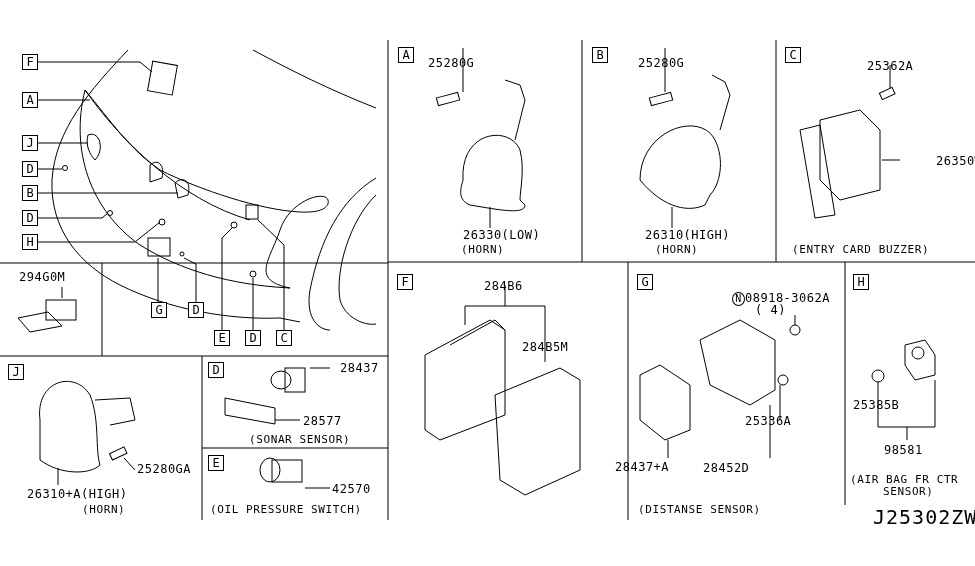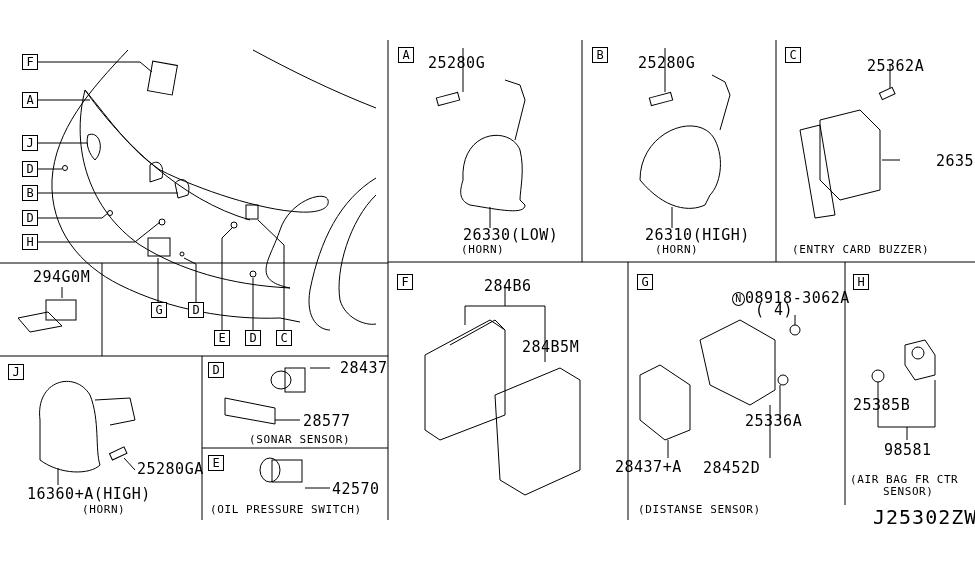--- a/index.html
+++ b/index.html
@@ -1,19 +1,19 @@
 <!DOCTYPE html>
 <html><head>
 <meta charset="utf-8">
 <style>
   html,body{margin:0;padding:0;background:#fff;}
   body{width:975px;height:566px;position:relative;overflow:hidden;font-family:"DejaVu Sans Mono","Liberation Mono",monospace;color:#000;}
   #stage{position:absolute;left:0;top:0;width:975px;height:566px;}
   svg{position:absolute;left:0;top:0;}
-  .lbl{position:absolute;font-size:15px;line-height:12px;white-space:nowrap;letter-spacing:0.5px;}
+  .lbl{position:absolute;font-size:12px;line-height:12px;white-space:nowrap;letter-spacing:0.5px;}
   .box{position:absolute;width:14px;height:14px;border:1px solid #000;font-size:12px;line-height:14px;text-align:center;background:#fff;}
   .cap{position:absolute;font-size:11px;line-height:12px;white-space:nowrap;letter-spacing:0.6px;text-align:left;}
   .draw{fill:none;stroke:#000;stroke-width:1;}
 </style>
 </head>
 <body>
 
 <div id="stage">
 
 <svg width="975" height="566">
@@ -163,21 +163,21 @@
 <div class="box" style="left:22px;top:161px">D</div>
 <div class="box" style="left:22px;top:185px">B</div>
 <div class="box" style="left:22px;top:210px">D</div>
 <div class="box" style="left:22px;top:234px">H</div>
 <div class="box" style="left:151px;top:302px">G</div>
 <div class="box" style="left:188px;top:302px">D</div>
 <div class="box" style="left:214px;top:330px">E</div>
 <div class="box" style="left:245px;top:330px">D</div>
 <div class="box" style="left:276px;top:330px">C</div>
 
-<div class="lbl" style="left:33px;top:271px">294G0M</div>
+<div class="lbl" style="left:19px;top:271px">294G0M</div>
 
 <div class="box" style="left:398px;top:47px">A</div>
 <div class="lbl" style="left:428px;top:57px">25280G</div>
 <div class="lbl" style="left:463px;top:229px">26330(LOW)</div>
 <div class="cap" style="left:461px;top:244px">(HORN)</div>
 
 <div class="box" style="left:592px;top:47px">B</div>
 <div class="lbl" style="left:638px;top:57px">25280G</div>
 <div class="lbl" style="left:645px;top:229px">26310(HIGH)</div>
 <div class="cap" style="left:655px;top:244px">(HORN)</div>
@@ -201,21 +201,21 @@
 <div class="cap" style="left:638px;top:504px">(DISTANSE SENSOR)</div>
 
 <div class="box" style="left:853px;top:274px">H</div>
 <div class="lbl" style="left:853px;top:399px">25385B</div>
 <div class="lbl" style="left:884px;top:444px">98581</div>
 <div class="cap" style="left:850px;top:474px">(AIR BAG FR CTR</div>
 <div class="cap" style="left:883px;top:486px">SENSOR)</div>
 
 <div class="box" style="left:8px;top:364px">J</div>
 <div class="lbl" style="left:137px;top:463px">25280GA</div>
-<div class="lbl" style="left:27px;top:488px">16360+A(HIGH)</div>
+<div class="lbl" style="left:27px;top:488px">26310+A(HIGH)</div>
 <div class="cap" style="left:82px;top:504px">(HORN)</div>
 
 <div class="box" style="left:208px;top:362px">D</div>
 <div class="lbl" style="left:340px;top:362px">28437</div>
 <div class="lbl" style="left:303px;top:415px">28577</div>
 <div class="cap" style="left:249px;top:434px">(SONAR SENSOR)</div>
 
 <div class="box" style="left:208px;top:455px">E</div>
 <div class="lbl" style="left:332px;top:483px">42570</div>
 <div class="cap" style="left:210px;top:504px">(OIL PRESSURE SWITCH)</div>

